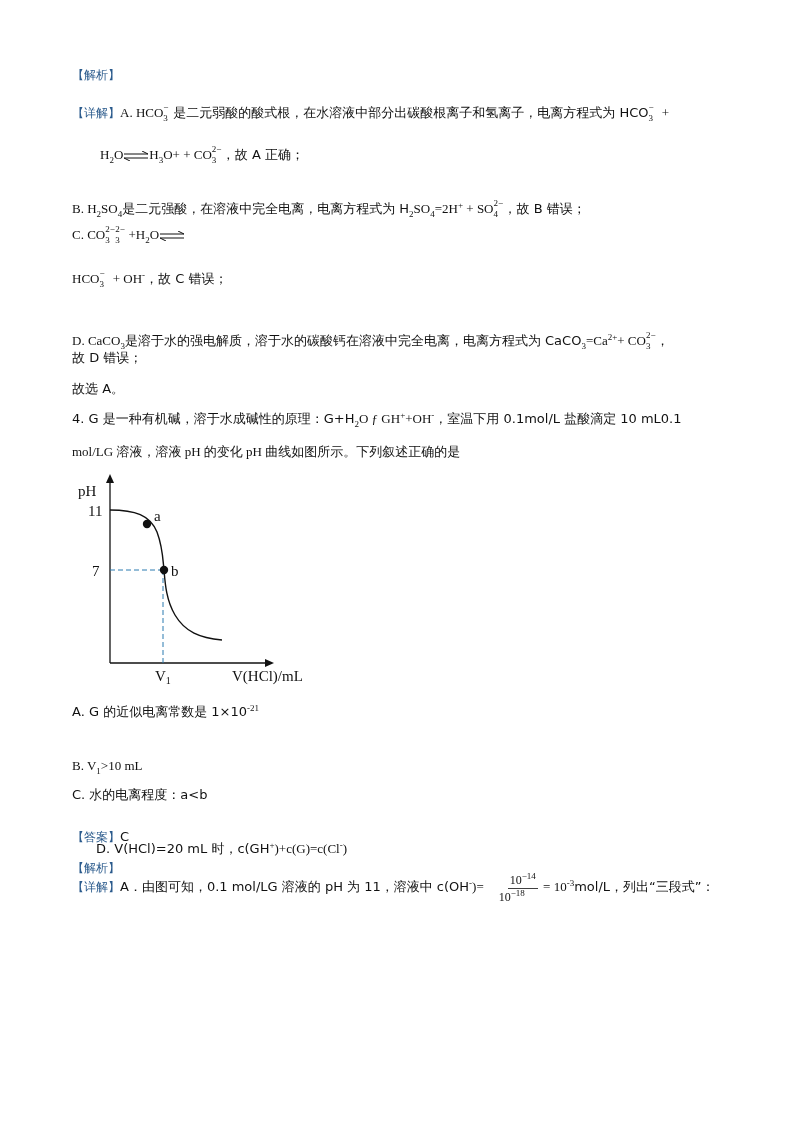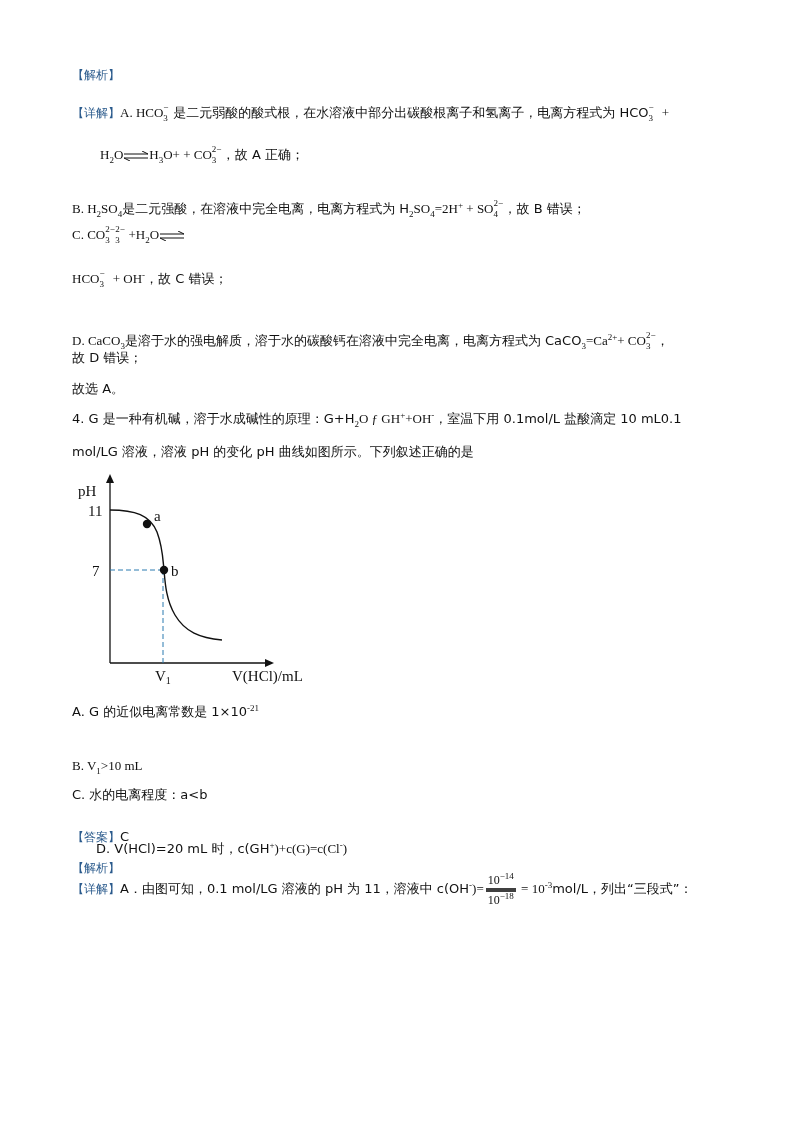--- a/index.html
+++ b/index.html
@@ -11,21 +11,21 @@
   .line { position: absolute; left: 72px; white-space: nowrap; line-height: 18px; }
   .tag { color: #2a5a8c; font-weight: normal; font-family: "DejaVu Sans", sans-serif; font-size: 12px; }
   .cjk { font-family: "DejaVu Sans", sans-serif; font-size: 13px; }
   sub, sup { font-size: 9px; line-height: 0; }
   .ss { display: inline-block; vertical-align: middle; position: relative; width: 10px; height: 18px; font-size: 9px; line-height: 9px; }
   .ss .u { position: absolute; top: -2px; left: 0; }
   .ss .d { position: absolute; top: 9px; left: 0; }
   .eq { display: inline-block; width: 26px; height: 10px; position: relative; vertical-align: middle; }
   .eq svg { position: absolute; left: 0; top: 0; }
   .frac { display: inline-block; vertical-align: middle; text-align: center; font-size: 12px; line-height: 16px; margin: 0 2px; }
-  .frac .n { display: block; border-bottom: 4px solid #404040; padding: 0 2px; }
+  .frac .n { display: block; border-bottom: 1px solid #404040; padding: 0 2px; margin-left: 22px; }
   .frac .dd { display: block; padding: 0 2px; }
   .chart { position: absolute; left: 60px; top: 470px; width: 270px; height: 225px; }
   .chart svg text { font-family: "Liberation Serif", serif; }
 </style>
 </head>
 <body>
 
 <div class="line tag" style="top:66px;">【解析】</div>
 
 <div class="line" style="top:104px;">
@@ -61,21 +61,21 @@
 <div class="line" style="top:312px;margin-top:20px;">
   <span>D. CaCO</span><sub>3</sub><span class="cjk">是溶于水的强电解质，溶于水的碳酸钙在溶液中完全电离，电离方程式为 CaCO</span><sub>3</sub><span>=Ca</span><sup>2+</sup><span>+ CO</span><span class="ss"><span class="u">2−</span><span class="d">3</span></span><span class="cjk">，</span>
 </div>
 
 <div class="line cjk" style="top:349px;">故 D 错误；</div>
 <div class="line cjk" style="top:380px;">故选 A。</div>
 
 <div class="line" style="top:410px;">
   <span class="cjk">4. G 是一种有机碱，溶于水成碱性的原理：G+H</span><sub>2</sub><span>O ƒ   GH</span><sup>+</sup><span>+OH</span><sup>-</sup><span class="cjk">，室温下用 0.1mol/L 盐酸滴定 10 mL0.1</span>
 </div>
-<div class="line cjk" style="top:443px;">mol/LG 溶液，溶液 pH 的变化 pH 曲线如图所示。下列叙述正确的是</div>
+<div class="line cjk" style="top:443px;font-family:Liberation Serif, serif;">mol/LG 溶液，溶液 pH 的变化 pH 曲线如图所示。下列叙述正确的是</div>
 
 <div class="chart">
   <svg width="270" height="225" viewBox="0 0 270 225">
 
     <line x1="50" y1="193" x2="50" y2="10" stroke="#111" stroke-width="1.3"></line>
     <polygon points="50,4 46,13 54,13" fill="#111"></polygon>
     <line x1="50" y1="193" x2="208" y2="193" stroke="#111" stroke-width="1.3"></line>
     <polygon points="214,193 205,189 205,197" fill="#111"></polygon>
 
     <line x1="50" y1="100" x2="104" y2="100" stroke="#2a7ab0" stroke-width="1" stroke-dasharray="5,3"></line>

